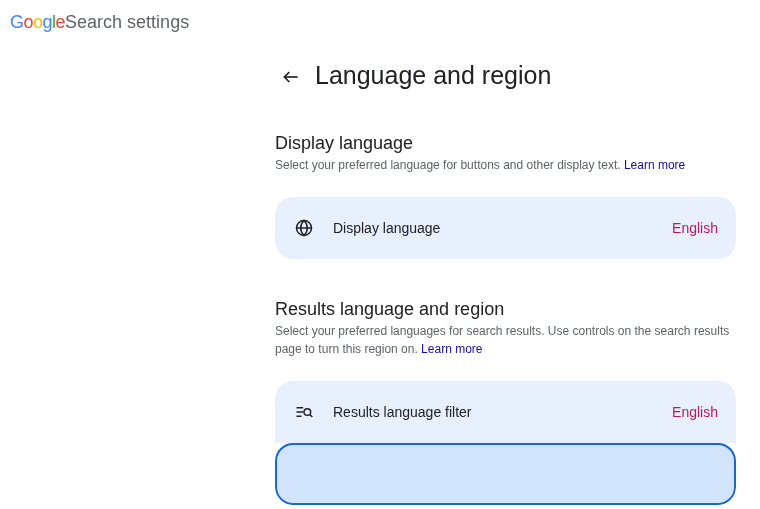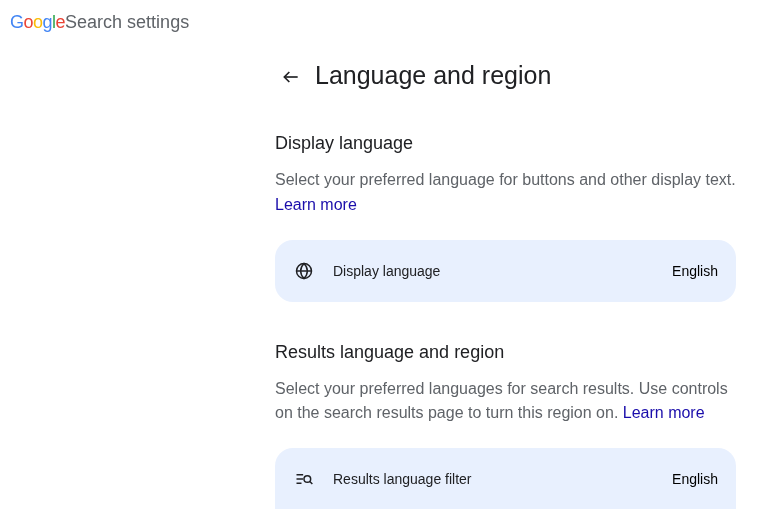--- a/index.html
+++ b/index.html
@@ -16,29 +16,29 @@
     .header-title { color: #5f6368; font-size: 18px; }
 
     .content { margin-left: 275px; margin-right: 24px; }
 
     .page-title-row { display: flex; align-items: flex-start; margin-top: 28px; }
     .back-btn { width: 32px; height: 32px; display: flex; align-items: center; justify-content: center; border: none; background: none; cursor: pointer; color: #202124; margin-right: 8px; }
     .page-title { font-size: 25px; color: #202124; font-weight: 400; }
 
     .section { margin-top: 40px; }
     .section-title { font-size: 18px; color: #202124; font-weight: 400; }
-    .section-desc { font-size: 16px; color: #5f6368; margin-top: 14px; line-height: 1.55; }
+    .section-desc { font-size: 12px; color: #5f6368; margin-top: 2px; line-height: 1.55; }
     .learn-more { color: #1a0dab; text-decoration: none; cursor: pointer; }
 
     .card-group { margin-top: 22px; border-radius: 18px; overflow: hidden; }
     .card { display: flex; align-items: center; padding: 18px 18px 18px 18px; background: #e8f0fe; cursor: pointer; position: relative; min-height: 62px; }
     .card-active { background: #d2e3fc; border: 2px solid #1967d2; border-radius: 18px; }
     .icon-wrap { width: 22px; height: 22px; display: flex; align-items: center; justify-content: center; color: #202124; flex-shrink: 0; }
     .card-label { font-size: 14px; color: #202124; margin-left: 18px; }
-    .card-value { font-size: 14px; color: #000000; margin-left: auto; }
+    .card-value { font-size: 14px; color: #be185d; margin-left: auto; }
   </style>
 </head>
 <body>
 
 <div class="header">
   <span class="logo">
     <span class="logo-g1">G</span><span class="logo-o1">o</span><span class="logo-o2">o</span><span class="logo-g2">g</span><span class="logo-l">l</span><span class="logo-e">e</span>
   </span>
   <span class="header-title">Search settings</span>
 </div>

